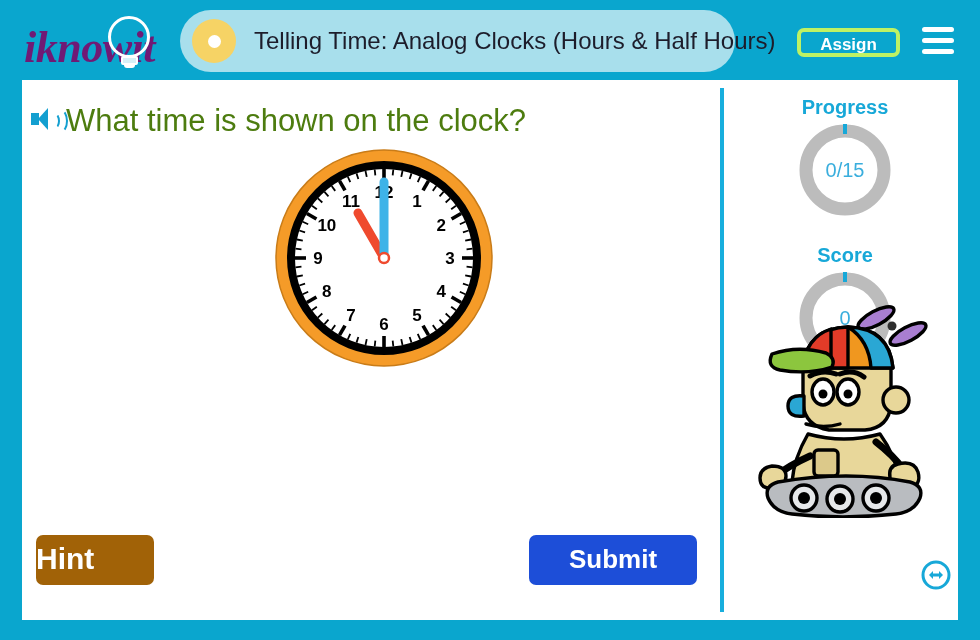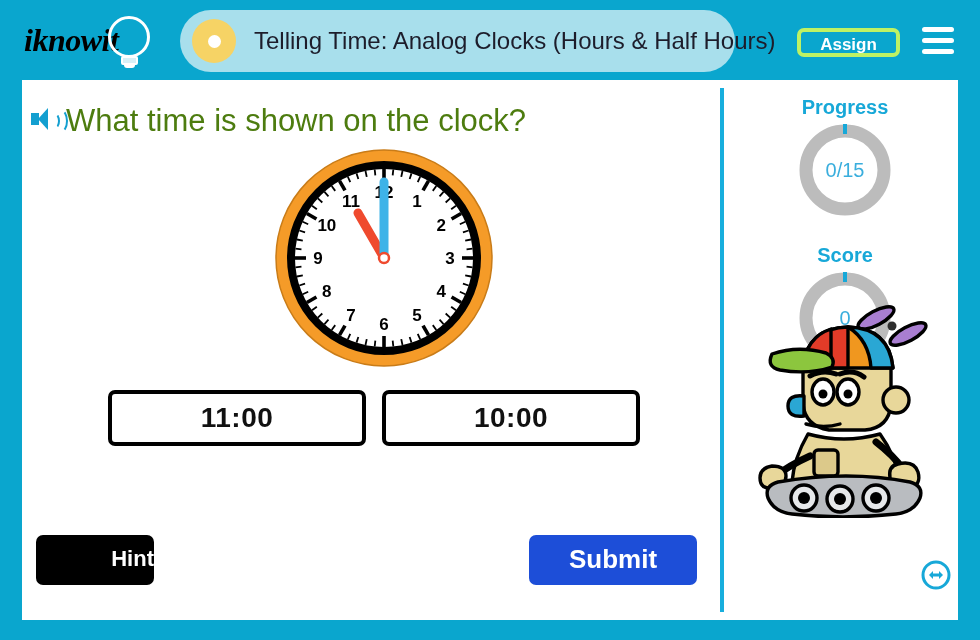--- a/index.html
+++ b/index.html
@@ -10,21 +10,21 @@
     -webkit-font-smoothing:antialiased;
   }
   .app{position:relative;width:980px;height:640px;background:#0aa6ce;}
 
   
   .header{position:absolute;left:0;top:0;width:980px;height:80px;background:#0aa6ce;}
   .logo{position:absolute;left:18px;top:14px;width:150px;height:56px;}
   .logo-text{
     position:absolute;left:6px;top:8px;
     font-family:"Liberation Serif", serif;
-    font-weight:bold;font-style:italic;font-size:32px;color:#000000;
+    font-weight:bold;font-style:italic;font-size:44px;color:#701a75;
     letter-spacing:-0.5px;
     text-align:center;
   }
   .bulb{position:absolute;left:84px;top:2px;width:56px;height:52px;}
   .bulb-circle{
     position:absolute;left:6px;top:0;width:42px;height:42px;
     border:3px solid #ffffff;border-radius:50%;box-sizing:border-box;
   }
   .bulb-base{
     position:absolute;left:19px;top:40px;width:17px;height:9px;
@@ -109,22 +109,22 @@
     box-sizing:border-box;cursor:pointer;
     font-size:28px;font-weight:bold;color:#111111;
     text-align:center;line-height:48px;letter-spacing:0.5px;
   }
   .ans-0{left:0;}
   .ans-1{left:274px;}
 
   
   .hint-btn{
     position:absolute;left:14px;top:455px;width:118px;height:50px;
-    background:#000000;border-radius:7px;cursor:pointer;
-    color:#ffffff;font-size:22px;font-weight:bold;text-align:right;line-height:48px;
+    background:#a16207;border-radius:7px;cursor:pointer;
+    color:#ffffff;font-size:30px;font-weight:bold;text-align:left;line-height:48px;
   }
   .submit-btn{
     position:absolute;left:507px;top:455px;width:168px;height:50px;
     background:#1d4ed8;border-radius:7px;cursor:pointer;
     color:#ffffff;font-size:26px;font-weight:bold;text-align:center;line-height:48px;
   }
 
   
   .sidebar{position:absolute;left:710px;top:0;width:226px;height:540px;}
   .stat{position:absolute;left:0;width:226px;}
@@ -270,24 +270,20 @@
             <text x="46" y="118.00000000000001">9</text>
             <text x="54.842323350227055" y="85">10</text>
             <text x="78.99999999999997" y="60.84232335022707">11</text>
           </g>
         <line id="hour-hand" stroke="#ef4a2e" stroke-width="9" stroke-linecap="round" x1="112" y1="112" x2="85.99999999999997" y2="66.96667900320921"></line>
         <line id="minute-hand" stroke="#3eb3e8" stroke-width="9" stroke-linecap="round" x1="112" y1="112" x2="112" y2="36"></line>
         <circle cx="112" cy="112" r="5" fill="#ffffff" stroke="#ef4a2e" stroke-width="2.5"></circle>
       </svg>
     </div>
 
-    <div class="answers">
-      <div class="ans-btn ans-0">11:00</div>
-      <div class="ans-btn ans-1">10:00</div>
-    </div>
 
     <div class="hint-btn">Hint</div>
     <div class="submit-btn">Submit</div>
 
     <div class="sidebar">
 
       <div class="stat" style="top:14px;">
         <div class="stat-label">Progress</div>
         <div class="ring-wrap">
           <svg class="ring" viewBox="0 0 100 100">

